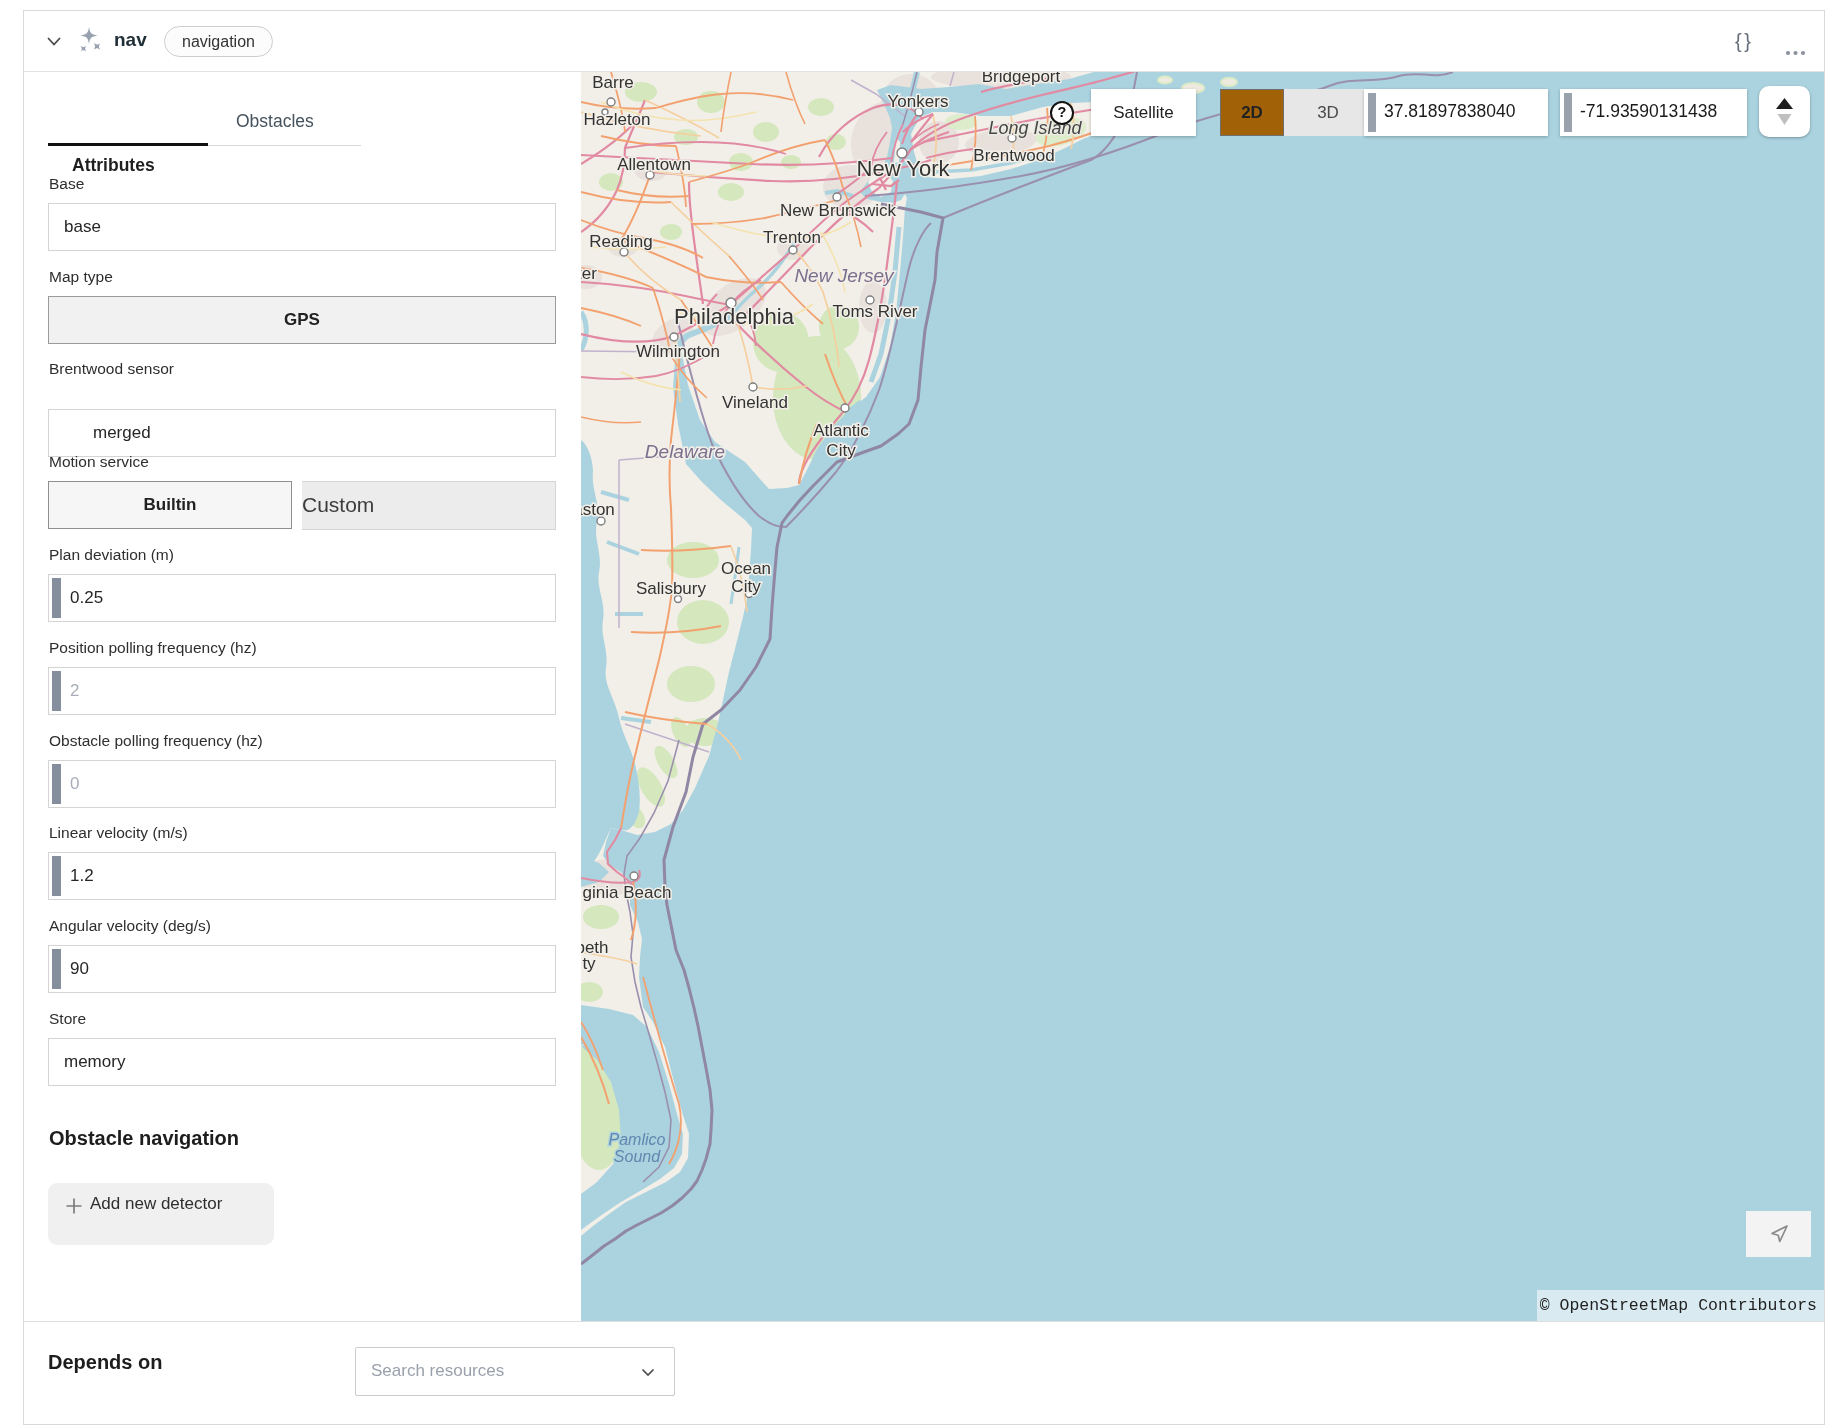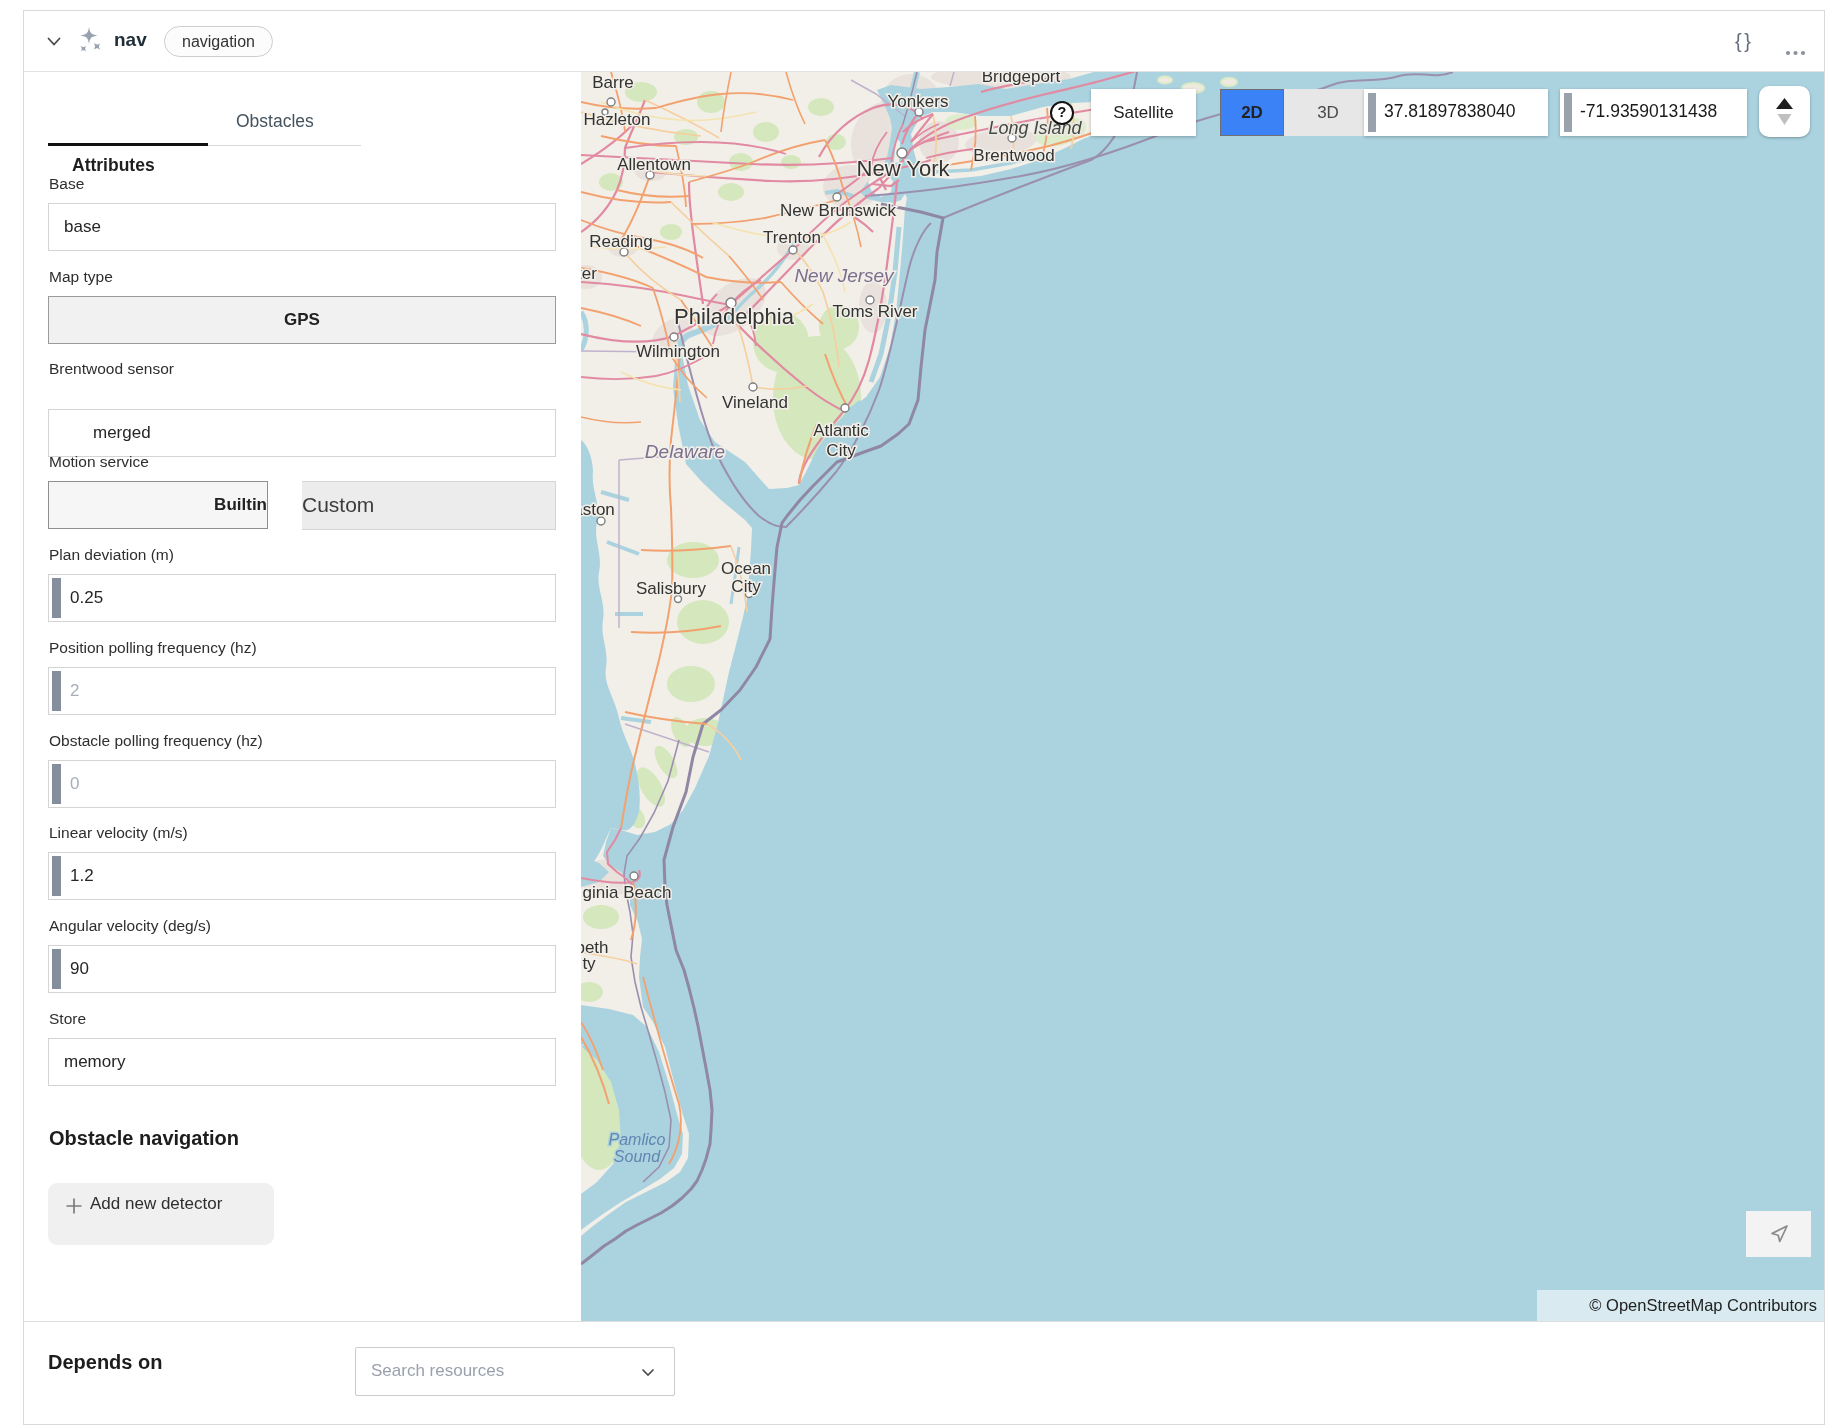--- a/index.html
+++ b/index.html
@@ -44,21 +44,21 @@
 <div class="label" style="left:49px;top:175px;">Base</div>
 <div class="tinput" style="top:203px;">base</div>
 
 <div class="label" style="left:49px;top:268px;">Map type</div>
 <div class="abs" style="left:48px;top:296px;width:508px;height:48px;background:#f1f1f1;border:1px solid #9b9b9b;font-size:17px;font-weight:bold;color:#222;text-align:center;line-height:46px;">GPS</div>
 
 <div class="label" style="left:49px;top:360px;">Brentwood sensor</div>
 <div class="tinput" style="top:409px;padding-left:44px;">merged</div>
 
 <div class="label" style="left:49px;top:453px;">Motion service</div>
-<div class="abs" style="left:48px;top:481px;width:220px;height:48px;background:#f6f6f6;border:1px solid #8f8f8f;font-size:17px;font-weight:bold;color:#222;text-align:right;line-height:46px;z-index:2;">Builtin</div>
+<div class="abs" style="left:48px;top:481px;width:244px;height:48px;background:#f6f6f6;border:1px solid #8f8f8f;font-size:17px;font-weight:bold;color:#222;text-align:center;line-height:46px;z-index:2;">Builtin</div>
 <div class="abs" style="left:302px;top:481px;width:254px;height:49px;background:#ececec;border:1px solid #d5d5d5;border-left:none;font-size:21px;color:#3c3c3c;text-align:left;line-height:46px;">Custom</div>
 
 <div class="label" style="left:49px;top:546px;">Plan deviation (m)</div>
 <div class="tinput" style="top:574px;padding-left:21px;">0.25</div>
 <div class="numbar" style="left:52px;top:578px;height:40px;"></div>
 
 <div class="label" style="left:49px;top:639px;">Position polling frequency (hz)</div>
 <div class="tinput ph" style="top:667px;padding-left:21px;">2</div>
 <div class="numbar" style="left:52px;top:671px;height:40px;"></div>
 
@@ -389,34 +389,34 @@
     <text x="263" y="210" font-size="19" fill="#7b6f8d" stroke="#f2efe9">New Jersey</text>
     <text x="104" y="386" font-size="19" fill="#7b6f8d" stroke="#f2efe9">Delaware</text>
     <text x="56" y="1073" font-size="16" fill="#6286b0" stroke="#aad3df">Pamlico</text>
     <text x="56" y="1090" font-size="16" fill="#6286b0" stroke="#aad3df">Sound</text>
   </g>
 </svg>
 </div>
 
 <div class="abs" style="left:1050px;top:101px;width:24px;height:24px;border:2.6px solid #131313;border-radius:50%;background:#fff;text-align:center;font-size:14.5px;font-weight:bold;color:#131313;line-height:19px;">?</div>
 <div class="abs" style="left:1091px;top:89px;width:105px;height:47px;background:#fff;box-shadow:0 1px 3px rgba(0,0,0,0.25);font-size:17px;color:#222;text-align:center;line-height:47px;">Satellite</div>
-<div class="abs" style="left:1220px;top:89px;width:64px;height:47px;background:#3b82f6;border:1px solid #6f6f6f;font-size:17px;font-weight:bold;color:#222;text-align:center;line-height:45px;">2D</div>
+<div class="abs" style="left:1220px;top:89px;width:64px;height:47px;background:#a16207;border:1px solid #6f6f6f;font-size:17px;font-weight:bold;color:#222;text-align:center;line-height:45px;">2D</div>
 <div class="abs" style="left:1284px;top:89px;width:88px;height:47px;background:#e7e7e7;font-size:17px;color:#4a4a4a;text-align:center;line-height:47px;">3D</div>
 <div class="abs" style="left:1364px;top:89px;width:184px;height:47px;background:#fff;box-shadow:0 1px 3px rgba(0,0,0,0.25);">
   <div class="abs" style="left:4px;top:4px;width:8px;height:39px;background:#99a1ad;"></div>
   <div class="abs" style="left:20px;top:12px;font-size:17.5px;color:#1a1a1a;">37.81897838040</div>
 </div>
 <div class="abs" style="left:1560px;top:89px;width:187px;height:47px;background:#fff;box-shadow:0 1px 3px rgba(0,0,0,0.25);">
   <div class="abs" style="left:4px;top:4px;width:8px;height:39px;background:#99a1ad;"></div>
   <div class="abs" style="left:20px;top:12px;font-size:17.5px;color:#1a1a1a;">-71.93590131438</div>
 </div>
 <div class="abs" style="left:1759px;top:86px;width:51px;height:51px;background:#fff;border-radius:10px;box-shadow:0 1px 3px rgba(0,0,0,0.3);">
   <svg class="abs" style="left:15px;top:12px" width="21" height="27" viewBox="0 0 21 27">
     <path d="M10.5 0 L19 11 H2 Z" fill="#1d1d1d"></path>
     <path d="M10.5 27 L3.5 16 H17.5 Z" fill="#bfbfbf"></path>
   </svg>
 </div>
 <div class="abs" style="left:1746px;top:1211px;width:65px;height:46px;background:#f3f3f3;">
   <svg class="abs" style="left:21px;top:11px" width="24" height="24" viewBox="0 0 24 24">
     <path d="M20 4 L5 11.5 L11.2 13.2 L12.8 19.5 Z" fill="none" stroke="#8a8a8a" stroke-width="1.7" stroke-linejoin="round"></path>
   </svg>
 </div>
-<div class="abs" style="left:1537px;top:1290px;width:287px;height:31px;background:rgba(255,255,255,0.55);font-size:16.5px;color:#222;line-height:31px;text-align:right;padding-right:7px;">© OpenStreetMap Contributors</div>
+<div class="abs" style="left:1537px;top:1290px;width:287px;height:31px;background:rgba(255,255,255,0.55);font-size:16.5px;color:#222;line-height:31px;text-align:right;padding-right:7px;font-family:Liberation Mono, monospace;">© OpenStreetMap Contributors</div>
 
 </body></html>

